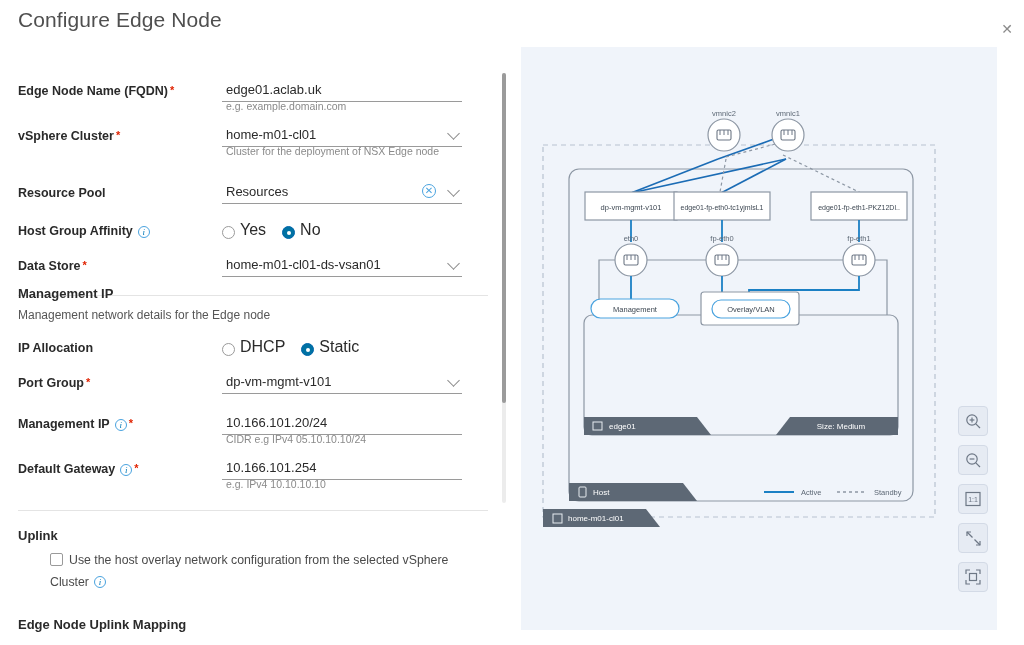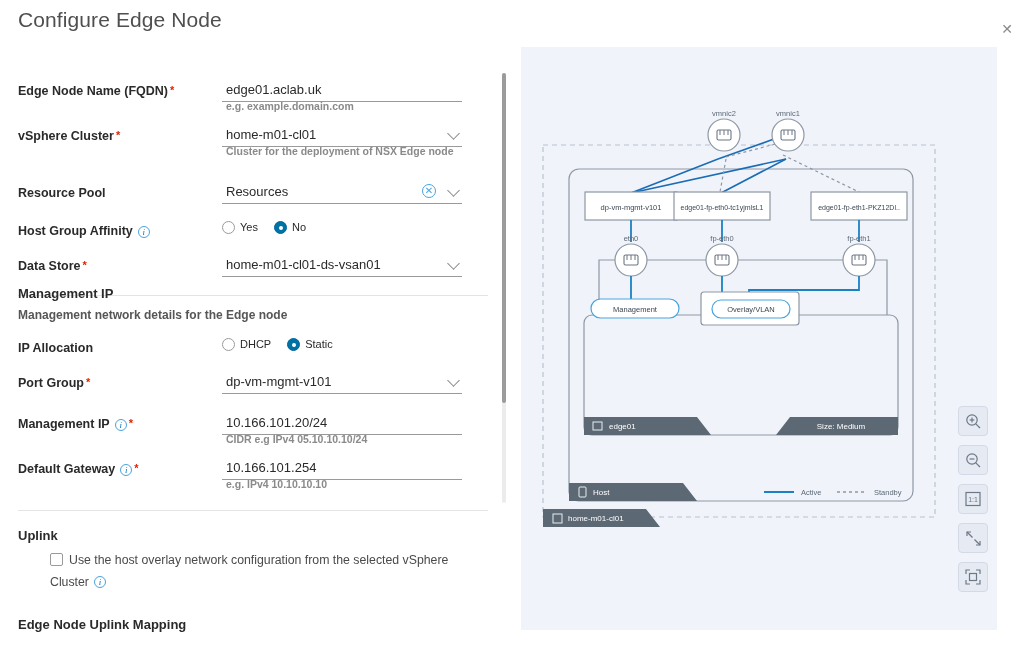--- a/index.html
+++ b/index.html
@@ -81,26 +81,25 @@
     position: absolute; right: 26px; top: 2px;
     width: 14px; height: 14px; border-radius: 50%;
     border: 1.3px solid #4aa3df; color: #4aa3df;
     font-size: 10px; text-align: center; line-height: 12px;
     cursor: pointer;
   }
   .hint {
     position: absolute; left: 208px; top: 16px;
     font-size: 10.5px; color: #8a8a8a; line-height: 1.25;
     width: 245px;
-    font-weight: bold;
   }
 
   
   .radio-group { position: absolute; left: 204px; top: -3px; display: flex; align-items: center; gap: 9px; }
-  .radio-item { display: flex; align-items: flex-start; gap: 5px; font-size: 11px; color: #2a2a2a; cursor: pointer; }
+  .radio-item { display: flex; align-items: flex-end; gap: 5px; font-size: 16px; color: #2a2a2a; cursor: pointer; }
   .radio {
     width: 13px; height: 13px; border-radius: 50%;
     border: 1.4px solid #9a9a9a; background: #fff;
     display: inline-block; position: relative; flex: none;
   }
   .radio.on { border-color: #0065ab; background: #0072a3; }
   .radio.on:after {
     content: ""; position: absolute; left: 3.7px; top: 3.7px;
     width: 4px; height: 4px; border-radius: 50%; background: #fff;
   }
@@ -208,21 +207,21 @@
           <div class="select-wrap">
             <input class="field" readonly="" value="home-m01-cl01-ds-vsan01" style="">
             <span class="chev"></span>
           </div>
         </div>
       </div>
 
       <div class="divider" style="top:245px;"></div>
 
       <div class="sec-title" style="top:236px;">Management IP</div>
-      <div class="sec-sub" style="top:258px;font-weight:bold;">Management network details for the Edge node</div>
+      <div class="sec-sub" style="top:258px;">Management network details for the Edge node</div>
 
       <div class="row" style="top:291px;">
         <span class="lbl">IP Allocation</span>
         <div class="radio-group">
           <label class="radio-item">
             <span class="radio"></span>
             <span>DHCP</span>
           </label>
           <label class="radio-item">
             <span class="radio on"></span>

